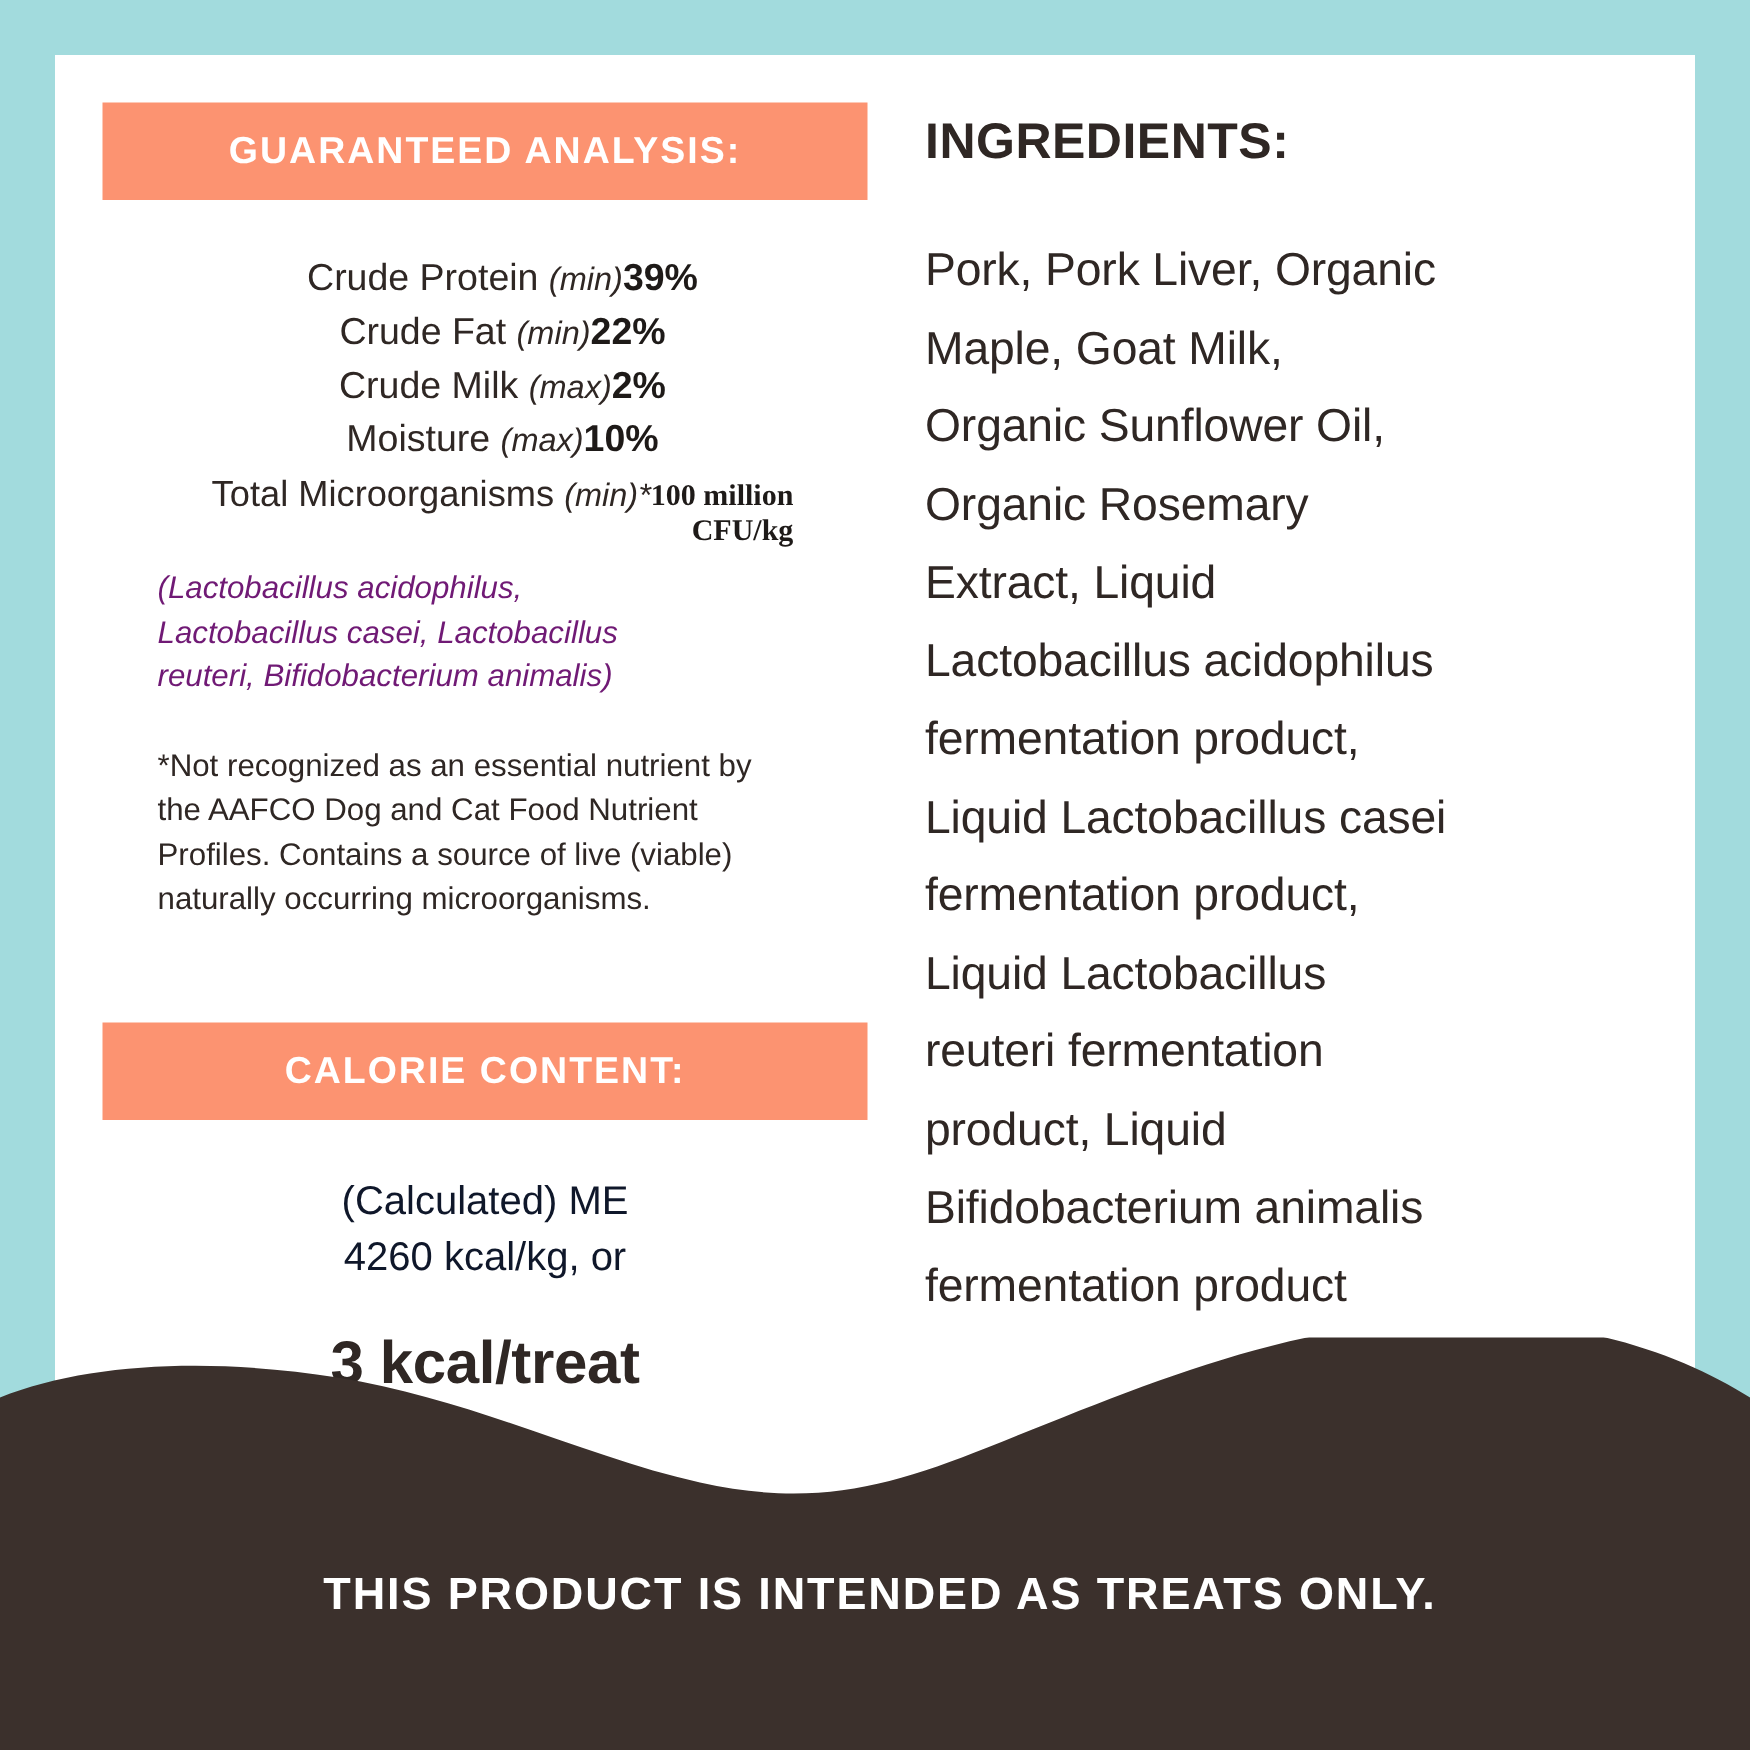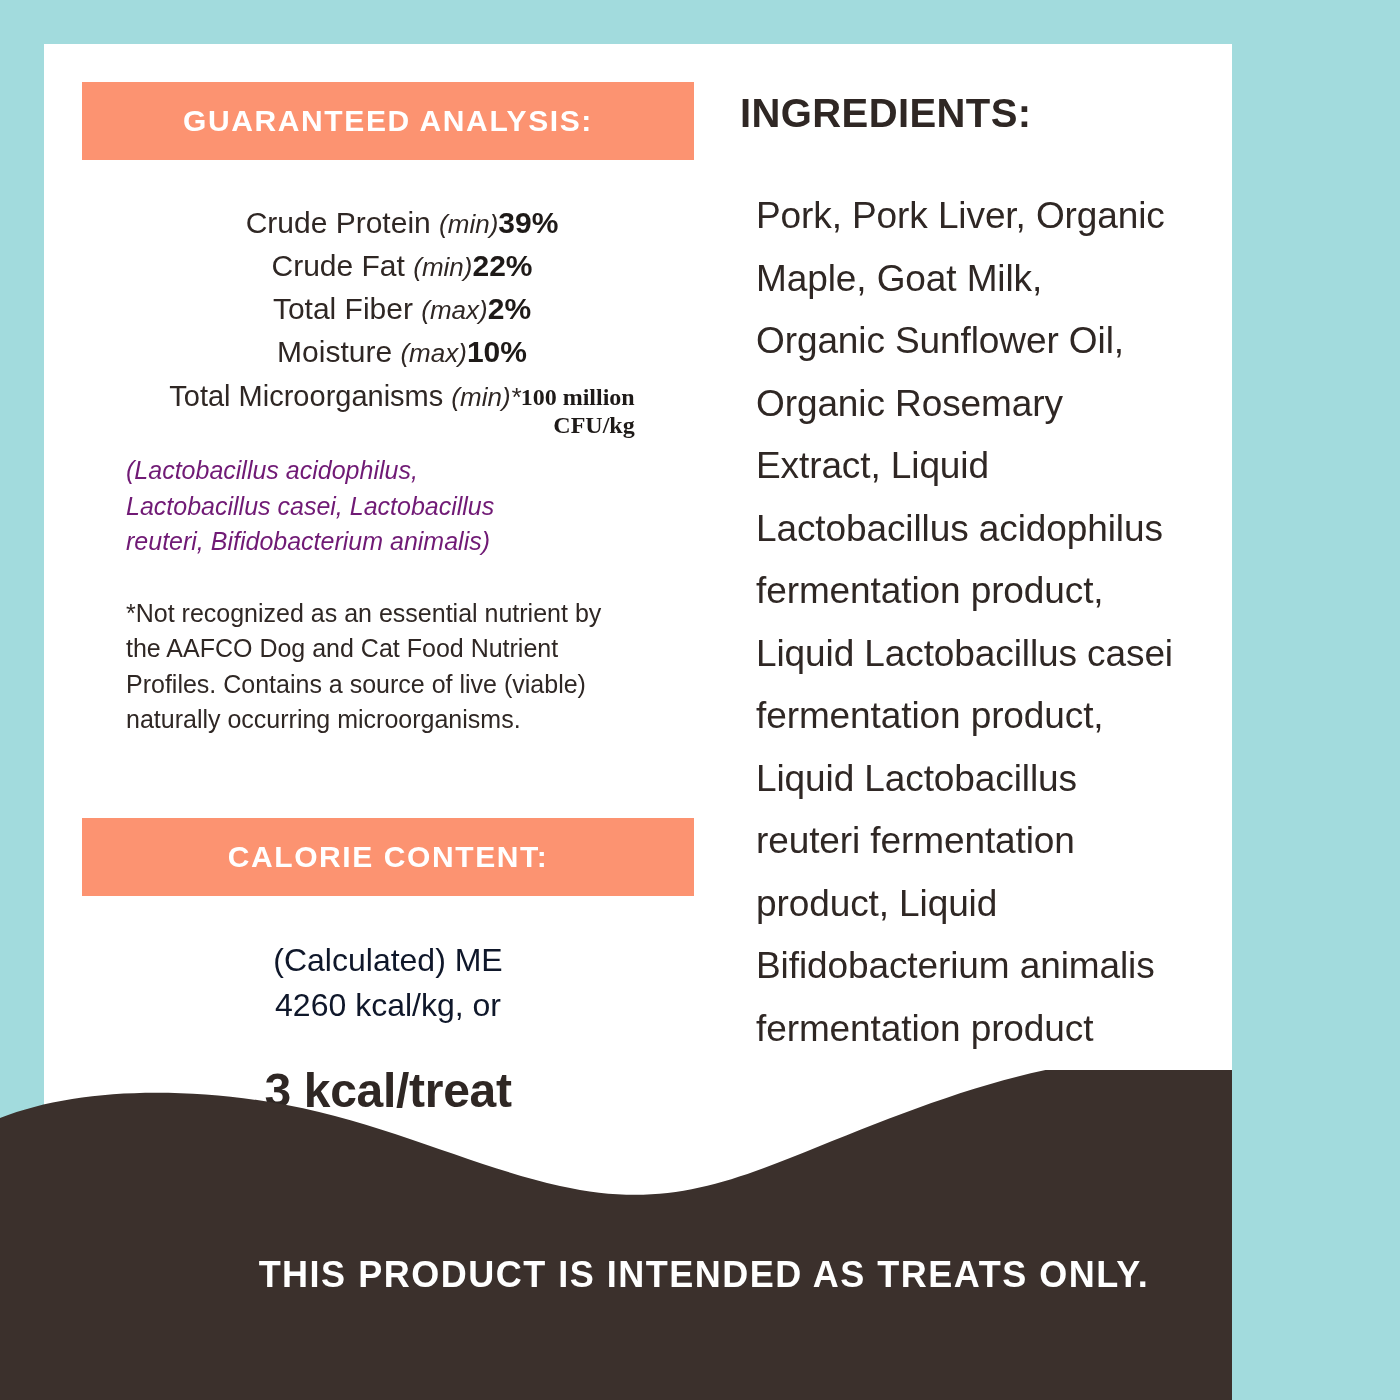--- a/index.html
+++ b/index.html
@@ -10,21 +10,21 @@
     width: 1400px;
     height: 1400px;
     font-family: "Liberation Sans", sans-serif;
     background: #a2dbdd;
     overflow: hidden;
   }
 
   
   #label-root {
     position: relative;
-    width: 1232px;
+    width: 1400px;
     height: 1400px;
     background: #a2dbdd;
     overflow: hidden;
   }
 
   
   #white-panel {
     position: absolute;
     left: 44px;
     top: 44px;
@@ -161,21 +161,20 @@
   #ingredients-body {
     margin-top: 52px;
     font-size: 37px;
     line-height: 1.69;
     color: #2f2724;
     letter-spacing: -0.1px;
   }
   #ingredients-body .ing-line {
     display: block;
     white-space: nowrap;
-    margin-left: 16px;
   }
 
   
   #footer-wave {
     position: absolute;
     left: 0;
     bottom: 0;
     width: 1400px;
     height: 330px;
   }
@@ -232,21 +231,21 @@
       <div class="analysis-row">
         <div class="analysis-label">
           <span>Crude Fat</span>
           <span class="qualifier">(min)</span>
         </div>
         <div class="analysis-value">22%</div>
       </div>
 
       <div class="analysis-row">
         <div class="analysis-label">
-          <span>Total Fiber</span>
+          <span>Crude Milk</span>
           <span class="qualifier">(max)</span>
         </div>
         <div class="analysis-value">2%</div>
       </div>
 
       <div class="analysis-row">
         <div class="analysis-label">
           <span>Moisture</span>
           <span class="qualifier">(max)</span>
         </div>

